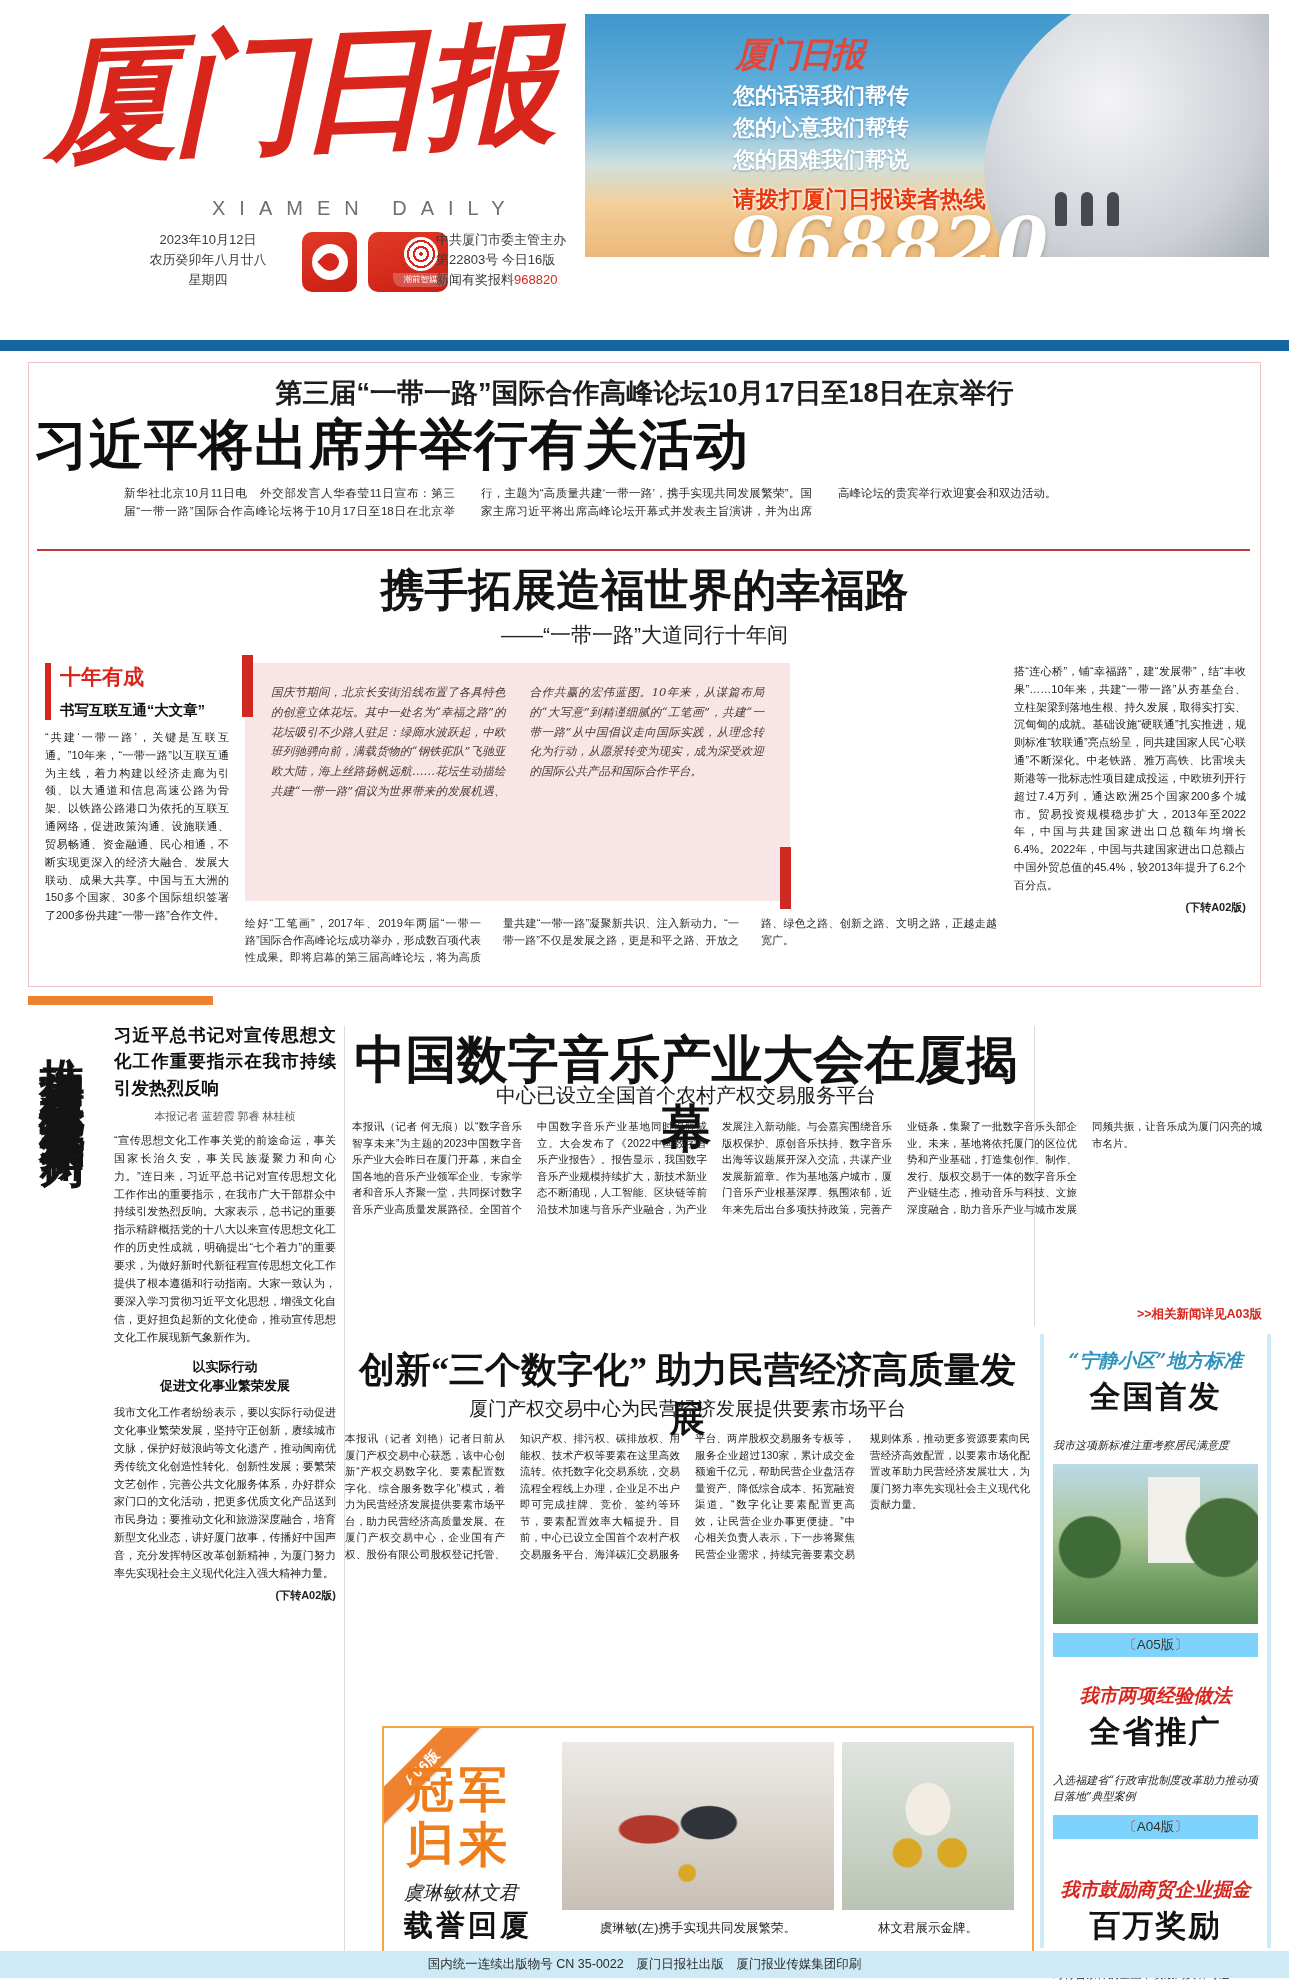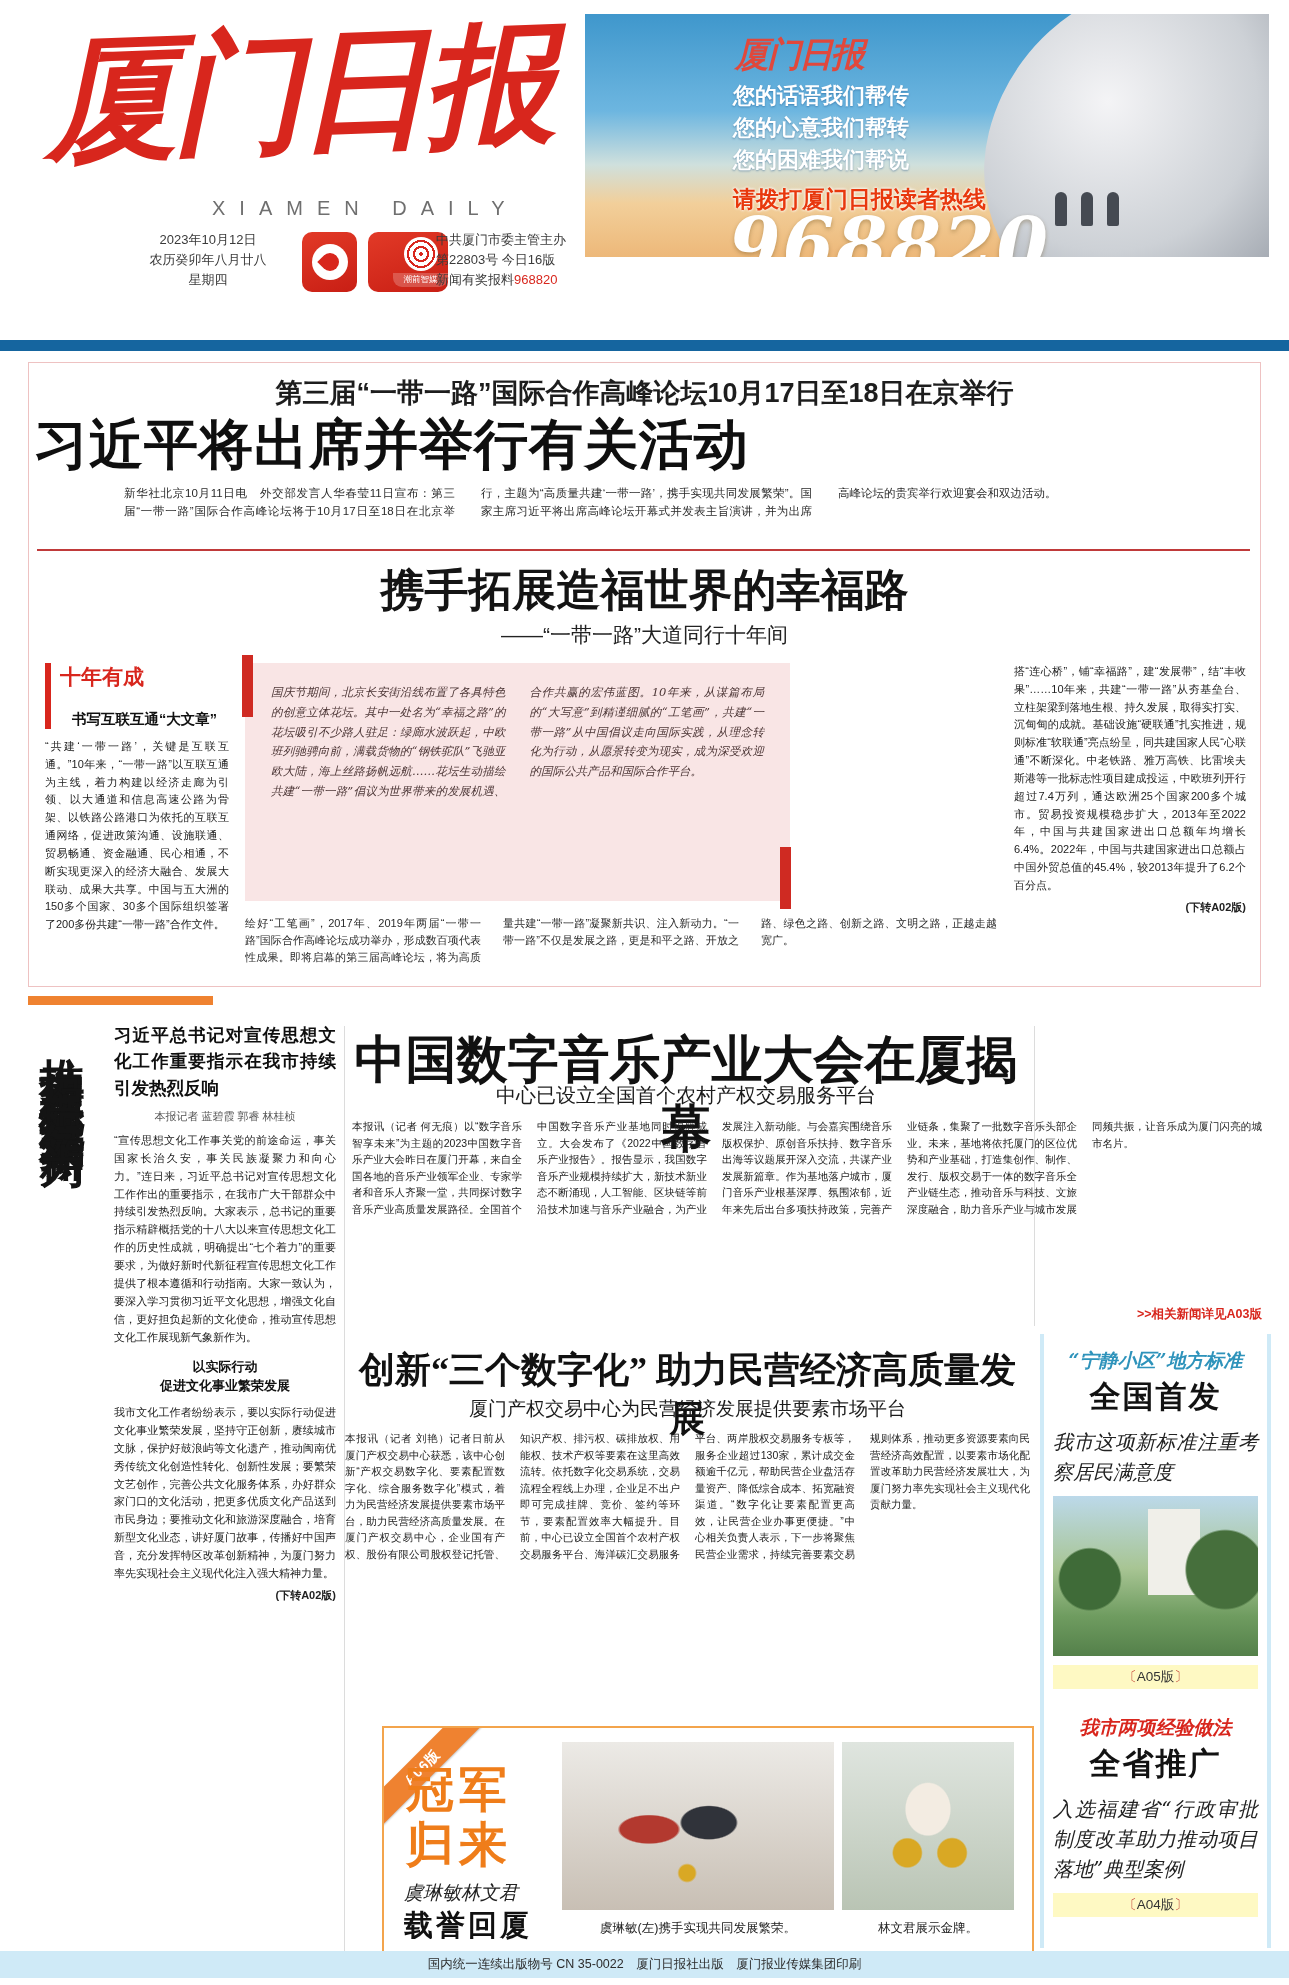--- a/index.html
+++ b/index.html
@@ -53,21 +53,21 @@
             color:#0f0f0f;letter-spacing:1px;}
   .brief{position:absolute;top:122px;left:95px;width:1045px;height:56px;overflow:hidden;
          column-count:3;column-gap:26px;font-size:11.5px;line-height:1.55;text-align:justify;color:#2a2a2a;}
   .redrule{position:absolute;top:186px;left:8px;width:1213px;border-top:2px solid #c03a3a;}
   .f-head{position:absolute;top:198px;left:0;width:100%;text-align:center;
           font-family:"Liberation Serif","DejaVu Serif",serif;font-weight:900;font-size:44px;color:#141414;}
   .f-sub{position:absolute;top:258px;left:0;width:100%;text-align:center;font-size:21px;color:#222;}
   .sidebar{position:absolute;left:16px;top:300px;width:184px;height:312px;}
   .tagrow{border-left:6px solid #d8261d;padding-left:9px;}
   .s-tag{font-size:21px;font-weight:900;color:#d8261d;}
-  .s-title{font-size:14.5px;font-weight:700;margin-top:19px;color:#111;text-align:center;}
+  .s-title{font-size:14.5px;font-weight:700;margin-top:10px;color:#111;}
   .s-body{margin-top:9px;font-size:11px;line-height:1.62;text-align:justify;color:#222;}
   .quote{position:absolute;left:216px;top:300px;width:545px;height:238px;background:#f9e5e5;
          padding:20px 26px 16px;box-sizing:border-box;column-count:2;column-gap:24px;
          font-family:"DejaVu Serif",serif;font-style:italic;font-size:11.5px;line-height:1.72;
          color:#4c3636;text-align:justify;}
   .q-tl{position:absolute;left:213px;top:292px;width:11px;height:62px;background:#cf2a22;}
   .q-br{position:absolute;left:751px;top:484px;width:11px;height:62px;background:#cf2a22;}
   .r-col{position:absolute;left:985px;top:300px;width:232px;height:312px;font-size:11px;line-height:1.62;
          text-align:justify;color:#222;overflow:hidden;}
   .jump{display:block;text-align:right;font-weight:700;color:#222;margin-top:4px;font-size:11px;}
@@ -124,28 +124,28 @@
   .cap1{left:178px;top:192px;width:272px;text-align:center;}
   .cap2{left:458px;top:192px;width:172px;text-align:center;}
 
   
   .rail{left:1040px;top:1334px;width:231px;height:614px;border-left:4px solid #cfeaf7;
         border-right:4px solid #cfeaf7;padding:0 9px;box-sizing:border-box;background:#fff;}
   .rail-tag{text-align:center;font-family:"DejaVu Serif",serif;font-style:italic;font-weight:700;
             font-size:19px;margin-top:14px;}
   .teal{color:#2e93bb;} .redc{color:#d8261d;}
   .rail-title{text-align:center;font-size:31px;font-weight:900;letter-spacing:2px;color:#121212;margin-top:2px;}
-  .rail-desc{font-family:"DejaVu Serif",serif;font-style:italic;font-size:20px;line-height:1.5;
-             margin-top:9px;color:#222;text-align:justify;}
+  .rail-desc{font-family:"DejaVu Serif",serif;font-style:italic;font-size:11px;line-height:1.5;
+             margin-top:20px;color:#222;text-align:justify;}
   .rail-photo{margin-top:9px;width:100%;height:160px;
        background:radial-gradient(circle at 18% 52%,#3f6b38 0 16%,transparent 17%),
                   radial-gradient(circle at 84% 46%,#466f3c 0 20%,transparent 21%),
                   linear-gradient(#f0efe9 0 0) 62% 18%/52px 86px no-repeat,
                   linear-gradient(180deg,#bcd9ea 0%,#a8c594 45%,#6f9c60 75%,#54804a 100%);}
-  .pagebar{margin-top:9px;background:#fef9c3;text-align:center;font-size:13.5px;padding:3px 0;color:#333;}
+  .pagebar{margin-top:9px;background:#7dd3fc;text-align:center;font-size:13.5px;padding:3px 0;color:#333;}
   .brk{color:#c2392f;}
 
   .footer{left:0;top:1951px;width:100%;height:27px;background:#cfeaf7;text-align:center;
           line-height:27px;font-size:12.5px;color:#2c2c2c;}
 </style>
 </head>
 <body>
 
 <div class="page">
 

